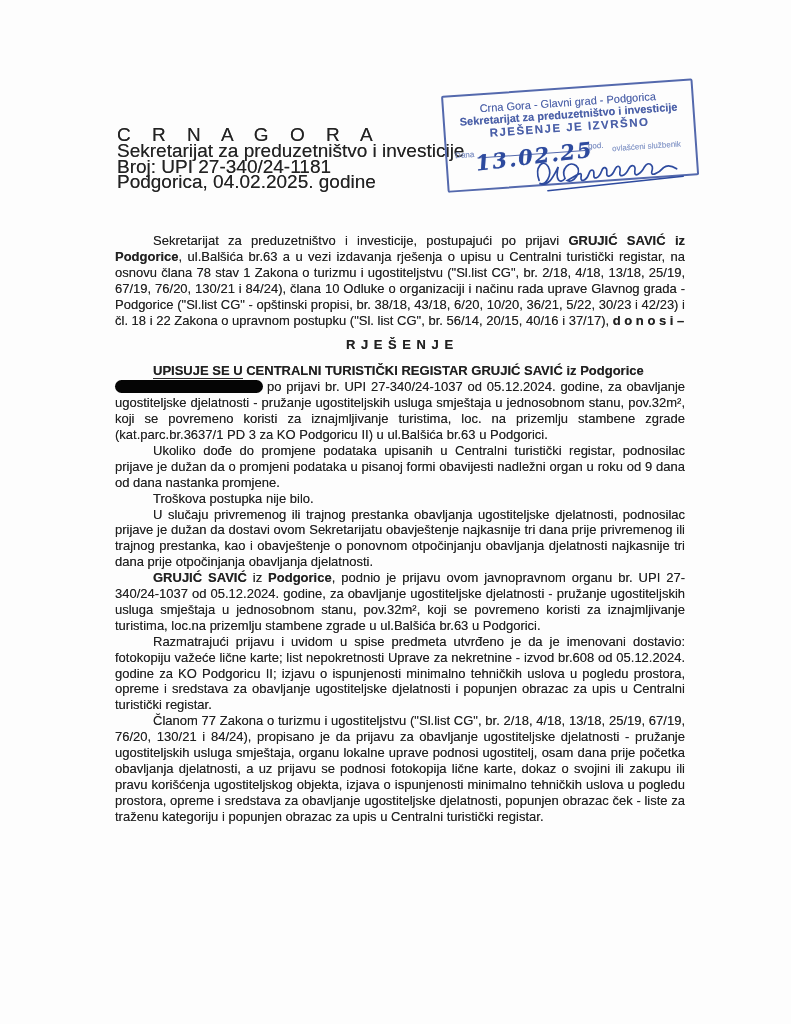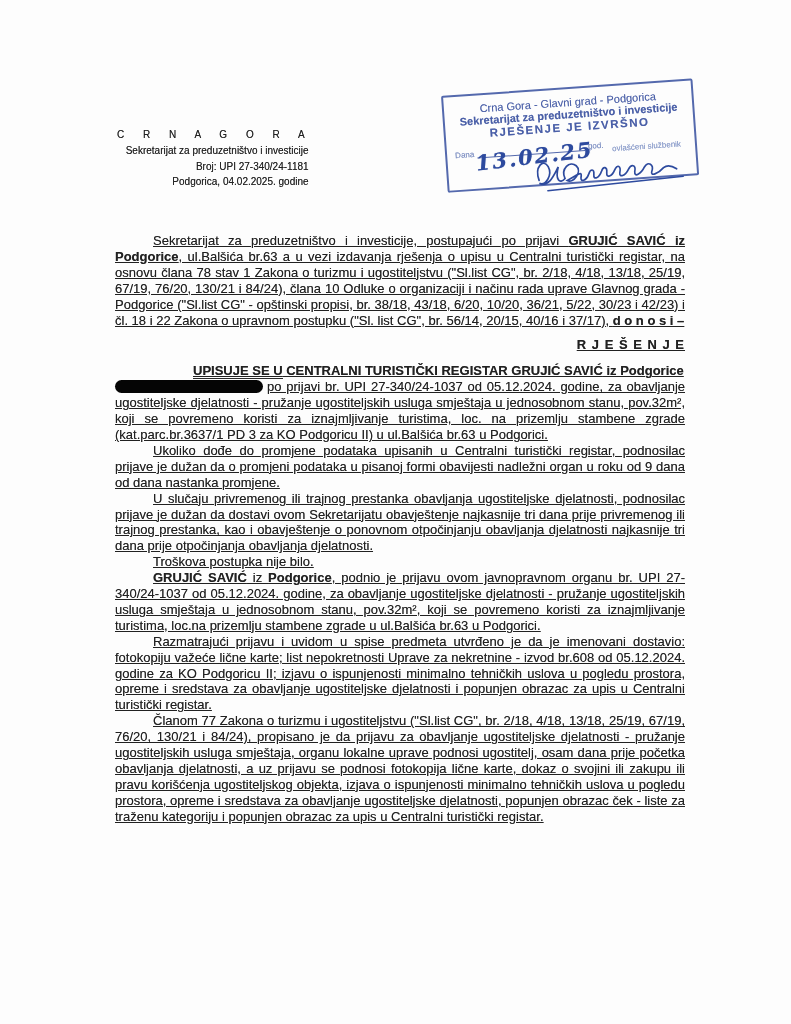--- a/index.html
+++ b/index.html
@@ -9,23 +9,22 @@
     font-family:"Liberation Sans", sans-serif;
     color:#1e1e1e;
     -webkit-font-smoothing:antialiased;
   }
   #doc{
     position:relative;width:791px;height:1024px;background:#fdfdfd;overflow:hidden;
   }
   
   .letterhead{
     position:absolute;left:117px;top:127px;
-    font-size:10px;line-height:15.8px;color:#222;
+    font-size:19px;line-height:15.8px;color:#222;
     text-shadow:0 0 .45px rgba(20,20,20,.6);
-    text-align:right;
   }
   .letterhead .country{letter-spacing:4px;word-spacing:8px;}
   
   .stamp-wrap{
     position:absolute;left:441px;top:96px;width:252px;
     transform:rotate(-4deg);transform-origin:left top;
     color:#4a5fa8;
   }
   .stamp-box{
     position:relative;border:2px solid #5469ad;border-radius:2px;
@@ -49,29 +48,29 @@
   }
   .officer-row{
     position:absolute;right:14px;bottom:26px;
     font-size:8px;color:#8ea0cd;
   }
   .signature-svg{position:absolute;right:2px;bottom:-12px;}
   
   .main{
     position:absolute;left:115px;top:233px;width:570px;
     font-size:13px;line-height:15.9px;text-align:justify;
-    color:#212121;text-shadow:0 0 .45px rgba(25,25,25,.55);text-decoration:underline;
+    color:#212121;text-shadow:0 0 .45px rgba(25,25,25,.55);
   }
   .main p{margin:0;text-indent:38px;}
   .heading{
-    text-align:right;text-indent:0 !important;font-weight:bold;
+    text-align:center;text-indent:0 !important;font-weight:bold;
     margin:9px 0 10px 0 !important;letter-spacing:1px;
   }
   .b{font-weight:bold;}
-  .u{border-bottom:1.2px solid #2a2a2a;margin-left:40px;}
+  .u{border-bottom:1.2px solid #2a2a2a;}
   .redact{
     display:inline-block;width:148px;height:13px;background:#050505;
     border-radius:7px;vertical-align:-2px;margin-right:4px;
   }
 </style>
 </head>
 <body>
 
 <div id="doc">
 
@@ -109,23 +108,23 @@
   <div class="main">
 
     <p><span>Sekretarijat za preduzetništvo i investicije, postupajući po prijavi </span><span class="b">GRUJIĆ SAVIĆ iz Podgorice</span><span>, ul.Balšića br.63 a u vezi izdavanja rješenja o upisu u Centralni turistički registar, na osnovu člana 78 stav 1 Zakona o turizmu i ugostiteljstvu ("Sl.list CG", br. 2/18, 4/18, 13/18, 25/19, 67/19, 76/20, 130/21 i 84/24), člana 10 Odluke o organizaciji i načinu rada uprave Glavnog grada - Podgorice ("Sl.list CG" - opštinski propisi, br. 38/18, 43/18, 6/20, 10/20, 36/21, 5/22, 30/23 i 42/23) i čl. 18 i 22 Zakona o upravnom postupku ("Sl. list CG", br. 56/14, 20/15, 40/16 i 37/17), </span><span class="b">d o n o s i –</span></p>
 
     <p class="heading">R J E Š E N J E</p>
 
     <p><span class="b u">UPISUJE SE U</span><span class="b"> CENTRALNI TURISTIČKI REGISTAR GRUJIĆ SAVIĆ</span><span class="b"> iz Podgorice</span><br><span class="redact"></span><span>po prijavi br. UPI 27-340/24-1037 od 05.12.2024. godine, za obavljanje ugostiteljske djelatnosti - pružanje ugostiteljskih usluga smještaja u jednosobnom stanu, pov.32m², koji se povremeno koristi za iznajmljivanje turistima, loc. na prizemlju stambene zgrade (kat.parc.br.3637/1 PD 3 za KO Podgoricu II) u ul.Balšića br.63 u Podgorici.</span></p>
 
     <p>Ukoliko dođe do promjene podataka upisanih u Centralni turistički registar, podnosilac prijave je dužan da o promjeni podataka u pisanoj formi obavijesti nadležni organ u roku od 9 dana od dana nastanka promjene.</p>
 
+    <p>Troškova postupka nije bilo.</p>
+
     <p>U slučaju privremenog ili trajnog prestanka obavljanja ugostiteljske djelatnosti, podnosilac prijave je dužan da dostavi ovom Sekretarijatu obavještenje najkasnije tri dana prije privremenog ili trajnog prestanka, kao i obavještenje o ponovnom otpočinjanju obavljanja djelatnosti najkasnije tri dana prije otpočinjanja obavljanja djelatnosti.</p>
-
-    <p>Troškova postupka nije bilo.</p>
 
 
     <p><span class="b">GRUJIĆ SAVIĆ</span><span> iz </span><span class="b">Podgorice</span><span>, podnio je prijavu ovom javnopravnom organu br. UPI 27-340/24-1037 od 05.12.2024. godine, za obavljanje ugostiteljske djelatnosti - pružanje ugostiteljskih usluga smještaja u jednosobnom stanu, pov.32m², koji se povremeno koristi za iznajmljivanje turistima, loc.na prizemlju stambene zgrade u ul.Balšića br.63 u Podgorici.</span></p>
 
     <p>Razmatrajući prijavu i uvidom u spise predmeta utvrđeno je da je imenovani dostavio: fotokopiju važeće lične karte; list nepokretnosti Uprave za nekretnine - izvod br.608 od 05.12.2024. godine za KO Podgoricu II; izjavu o ispunjenosti minimalno tehničkih uslova u pogledu prostora, opreme i sredstava za obavljanje ugostiteljske djelatnosti i popunjen obrazac za upis u Centralni turistički registar.</p>
 
     <p>Članom 77 Zakona o turizmu i ugostiteljstvu ("Sl.list CG", br. 2/18, 4/18, 13/18, 25/19, 67/19, 76/20, 130/21 i 84/24), propisano je da prijavu za obavljanje ugostiteljske djelatnosti - pružanje ugostiteljskih usluga smještaja, organu lokalne uprave podnosi ugostitelj, osam dana prije početka obavljanja djelatnosti, a uz prijavu se podnosi fotokopija lične karte, dokaz o svojini ili zakupu ili pravu korišćenja ugostiteljskog objekta, izjava o ispunjenosti minimalno tehničkih uslova u pogledu prostora, opreme i sredstava za obavljanje ugostiteljske djelatnosti, popunjen obrazac ček - liste za traženu kategoriju i popunjen obrazac za upis u Centralni turistički registar.</p>
 
   </div>
 

